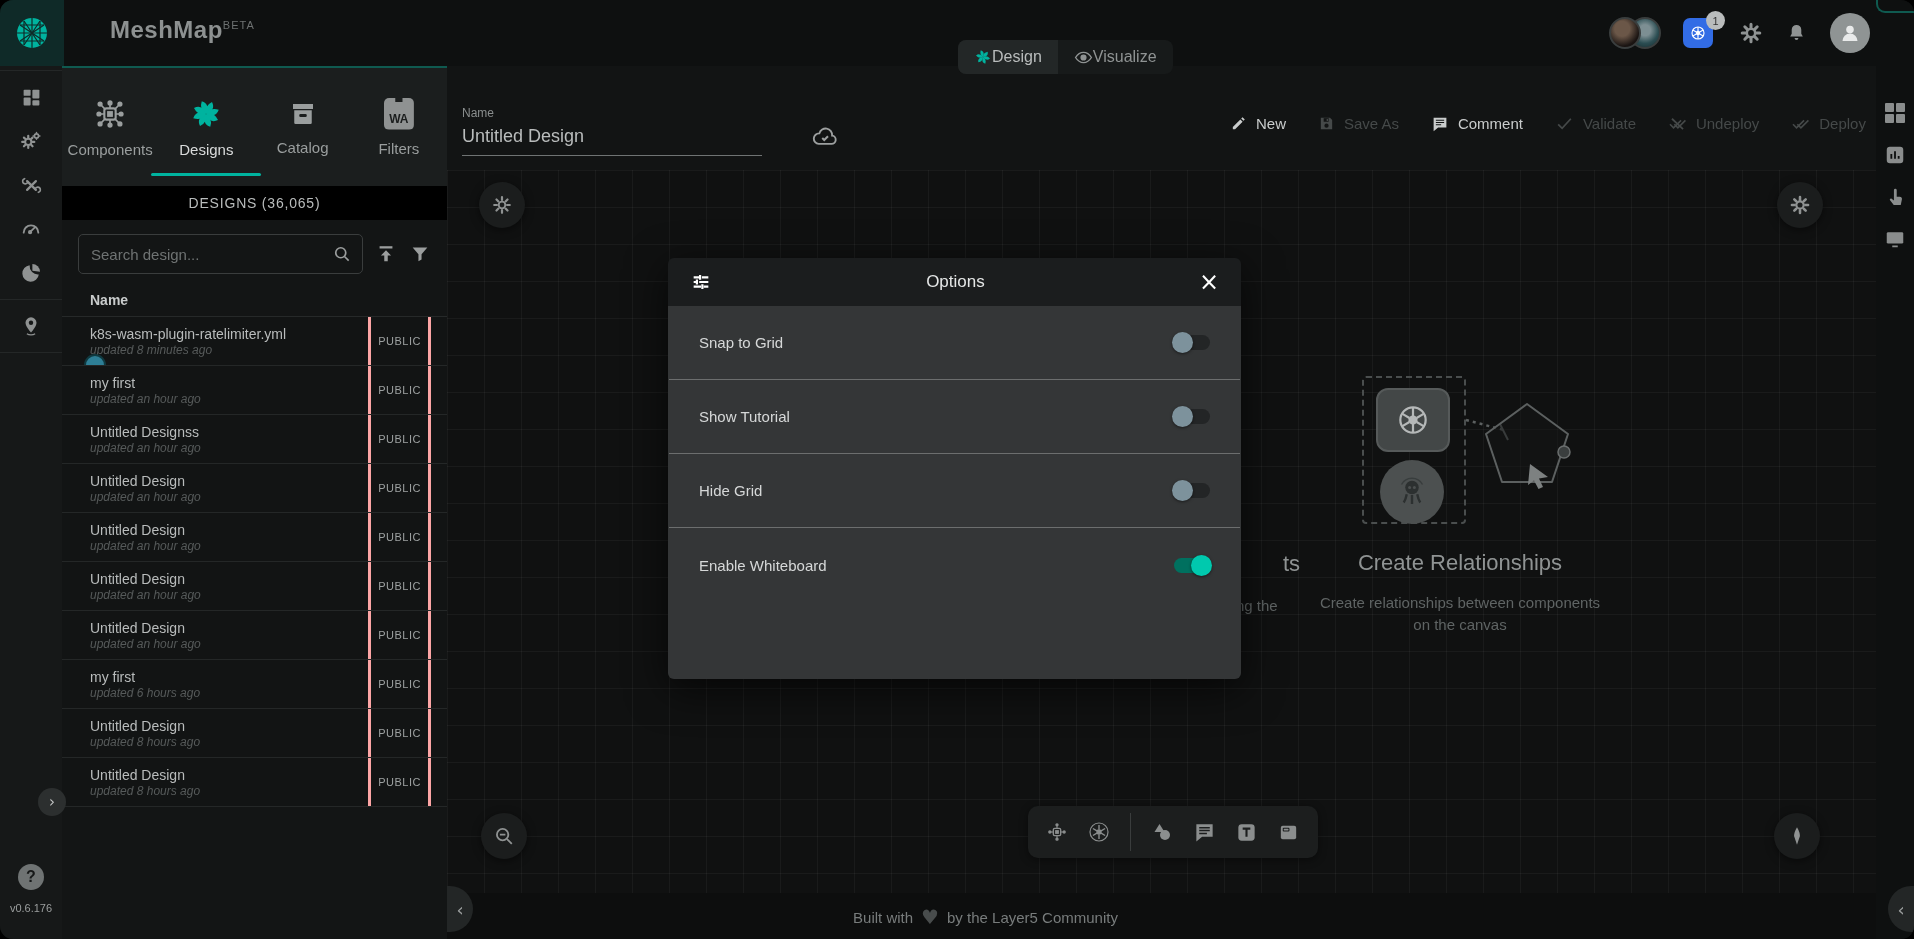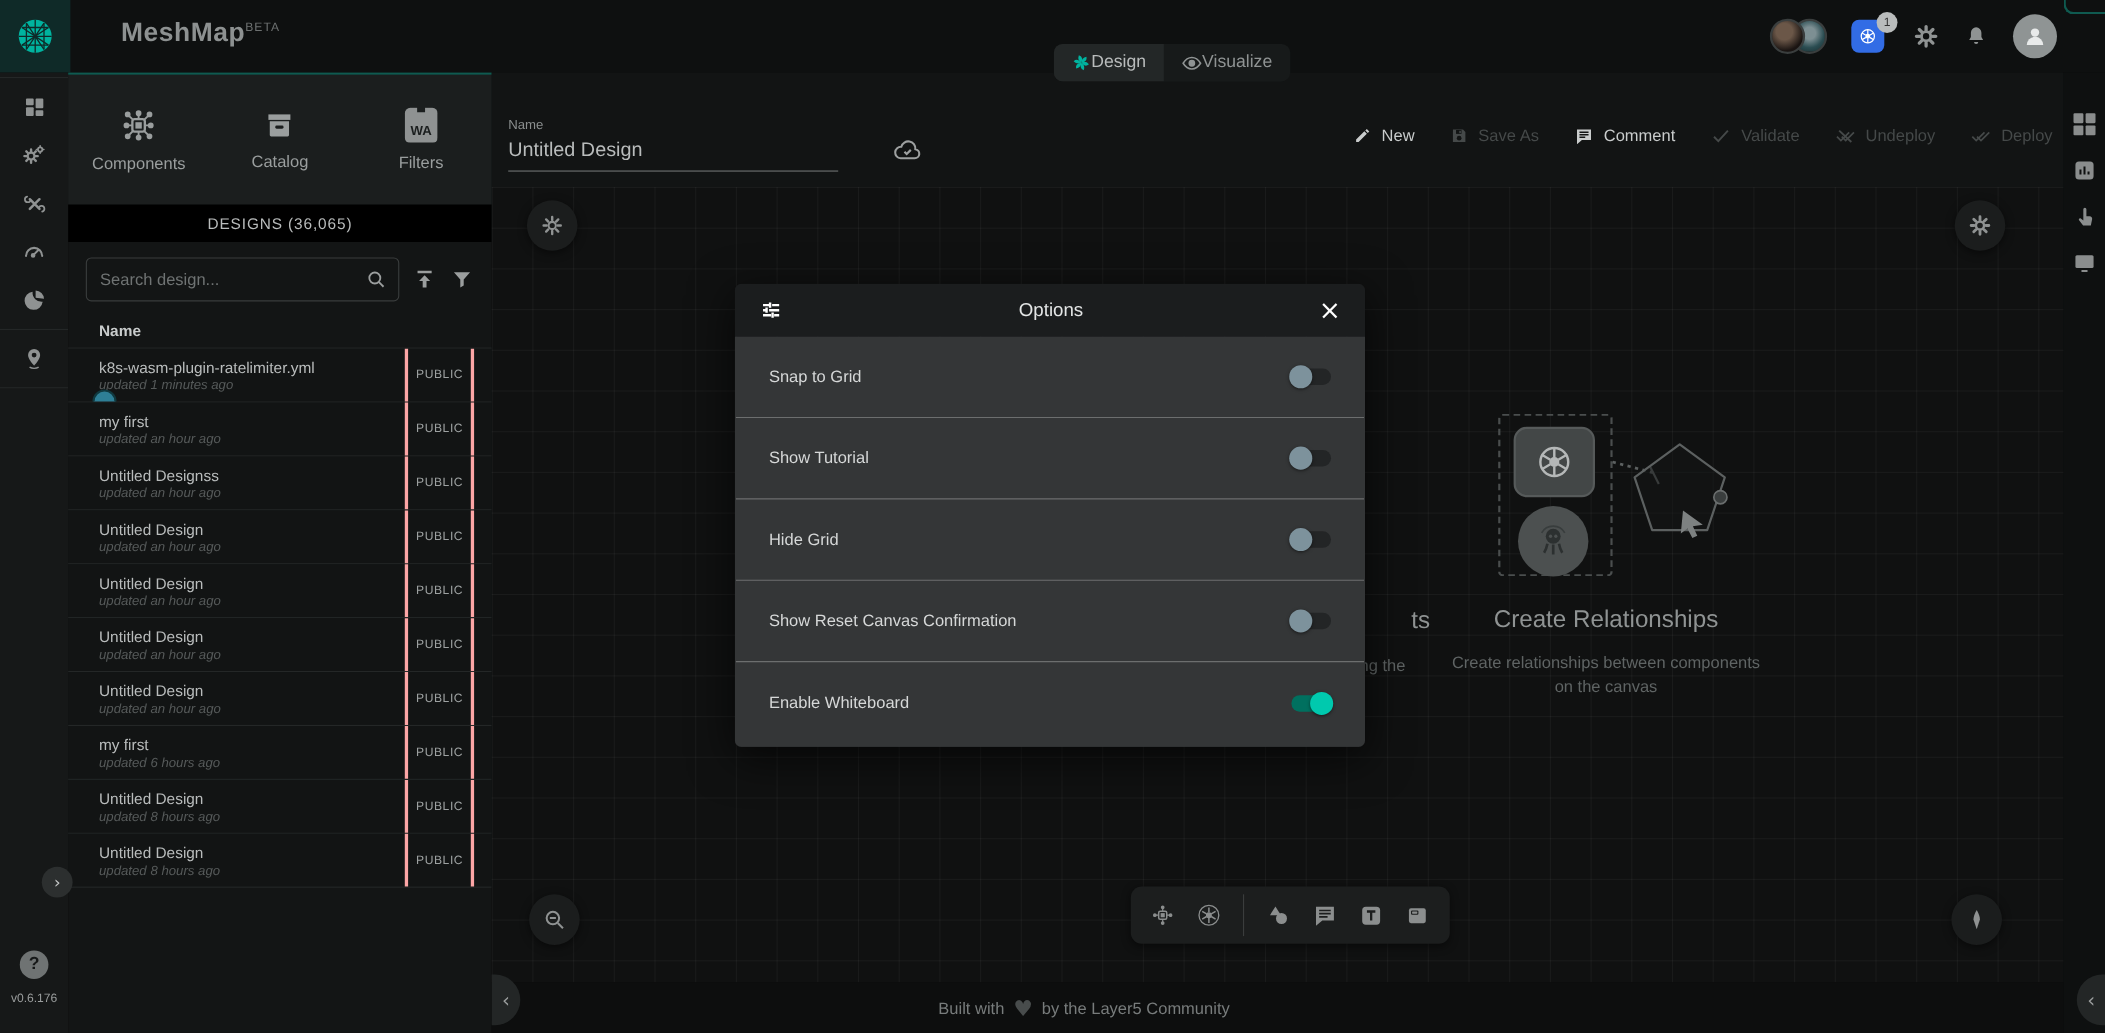--- a/index.html
+++ b/index.html
@@ -1,18 +1,18 @@
 <!DOCTYPE html>
 <html><head>
 <meta charset="utf-8">
 <style>
   *{margin:0;padding:0;box-sizing:border-box}
   html,body{background:#000;}
   #stage{position:relative;width:1914px;height:939px;overflow:hidden;
-    font-family:"Liberation Sans",sans-serif;background:#0c0d0d;color:#c9cccc;}
+    font-family:"Liberation Sans",sans-serif;background:#0c0d0d;color:#c9cccc;border-radius:13px;}
   .abs{position:absolute}
   svg{display:block}
   .ico{display:inline-flex;align-items:center;justify-content:center;color:inherit}
 
   
   #header{left:0;top:0;width:1914px;height:66px;background:#0e1010;}
   #logo-box{left:0;top:0;width:64px;height:66px;background:#0f2a28;display:flex;align-items:center;justify-content:center;}
   #brand{left:110px;top:16px;font-size:24px;font-weight:bold;color:#8d9191;letter-spacing:.5px}
   #brand sup{font-size:11px;font-weight:normal;color:#6d7171;letter-spacing:1px}
   #mode-pill{left:958px;top:40px;height:34px;display:flex;background:#171a1a;border-radius:8px;overflow:hidden;z-index:5}
@@ -282,20 +282,38 @@
               <circle cx="5" cy="19" r="1.1" fill="currentColor"></circle>
               <circle cx="19" cy="19" r="1.1" fill="currentColor"></circle>
               <circle cx="12" cy="4.2" r="1.1" fill="currentColor"></circle>
               <circle cx="12" cy="19.8" r="1.1" fill="currentColor"></circle>
               <circle cx="4.2" cy="12" r="1.1" fill="currentColor"></circle>
               <circle cx="19.8" cy="12" r="1.1" fill="currentColor"></circle>
             </svg>
         </span>
         <span>Components</span>
       </div>
+      <div class="ptab" data-state="active">
+        <span class="ico">
+          <svg width="34" height="34" viewBox="0 0 24 24">
+              <g fill="#00B39F">
+                <path d="M12 12Q7 9 9 3q6 2 3 9z"></path>
+                <path d="M12 12Q7 9 9 3q6 2 3 9z" transform="rotate(45 12 12)"></path>
+                <path d="M12 12Q7 9 9 3q6 2 3 9z" transform="rotate(90 12 12)"></path>
+                <path d="M12 12Q7 9 9 3q6 2 3 9z" transform="rotate(135 12 12)"></path>
+                <path d="M12 12Q7 9 9 3q6 2 3 9z" transform="rotate(180 12 12)"></path>
+                <path d="M12 12Q7 9 9 3q6 2 3 9z" transform="rotate(225 12 12)"></path>
+                <path d="M12 12Q7 9 9 3q6 2 3 9z" transform="rotate(270 12 12)"></path>
+                <path d="M12 12Q7 9 9 3q6 2 3 9z" transform="rotate(315 12 12)"></path>
+              </g>
+            </svg>
+        </span>
+        <span>Designs</span>
+        <span class="tab-underline"></span>
+      </div>
       <div class="ptab" data-state="inactive">
         <span class="ico">
           <svg width="30" height="30" viewBox="0 0 24 24" fill="currentColor">
               <path d="M4 4h16v4H4z"></path>
               <path d="M5 9h14v10a1 1 0 0 1-1 1H6a1 1 0 0 1-1-1z"></path>
               <rect x="9" y="12" width="6" height="2.4" rx="1" fill="#1b1e1e"></rect>
             </svg>
         </span>
         <span>Catalog</span>
       </div>
@@ -328,21 +346,21 @@
             <path d="M4 5h16l-6.3 7.2V18L10.3 20v-7.8z"></path>
           </svg>
       </span>
     </div>
 
     <div id="name-header">Name</div>
 
     <div class="drow">
       <div>
           <div class="dname">k8s-wasm-plugin-ratelimiter.yml</div>
-        <div class="dupd">updated 1 minutes ago</div>
+        <div class="dupd">updated 8 minutes ago</div>
         </div>
       <span class="badge">PUBLIC</span>
       <span id="row-avatar"></span>
     </div>
     <div class="drow">
       <div>
           <div class="dname">my first</div>
         <div class="dupd">updated an hour ago</div>
         </div>
       <span class="badge">PUBLIC</span>
@@ -659,26 +677,20 @@
             <span class="thumb"></span>
           </span>
       </div>
       <div class="opt-row">
         <span class="opt-label">Hide Grid</span>
         <span class="switch" data-state="off">
             <span class="thumb"></span>
           </span>
       </div>
       <div class="opt-row">
-        <span class="opt-label">Show Reset Canvas Confirmation</span>
-        <span class="switch" data-state="off">
-            <span class="thumb"></span>
-          </span>
-      </div>
-      <div class="opt-row">
         <span class="opt-label">Enable Whiteboard</span>
         <span class="switch" data-state="on">
             <span class="thumb"></span>
           </span>
       </div>
     </div>
   </div>
 
 </div>
 

